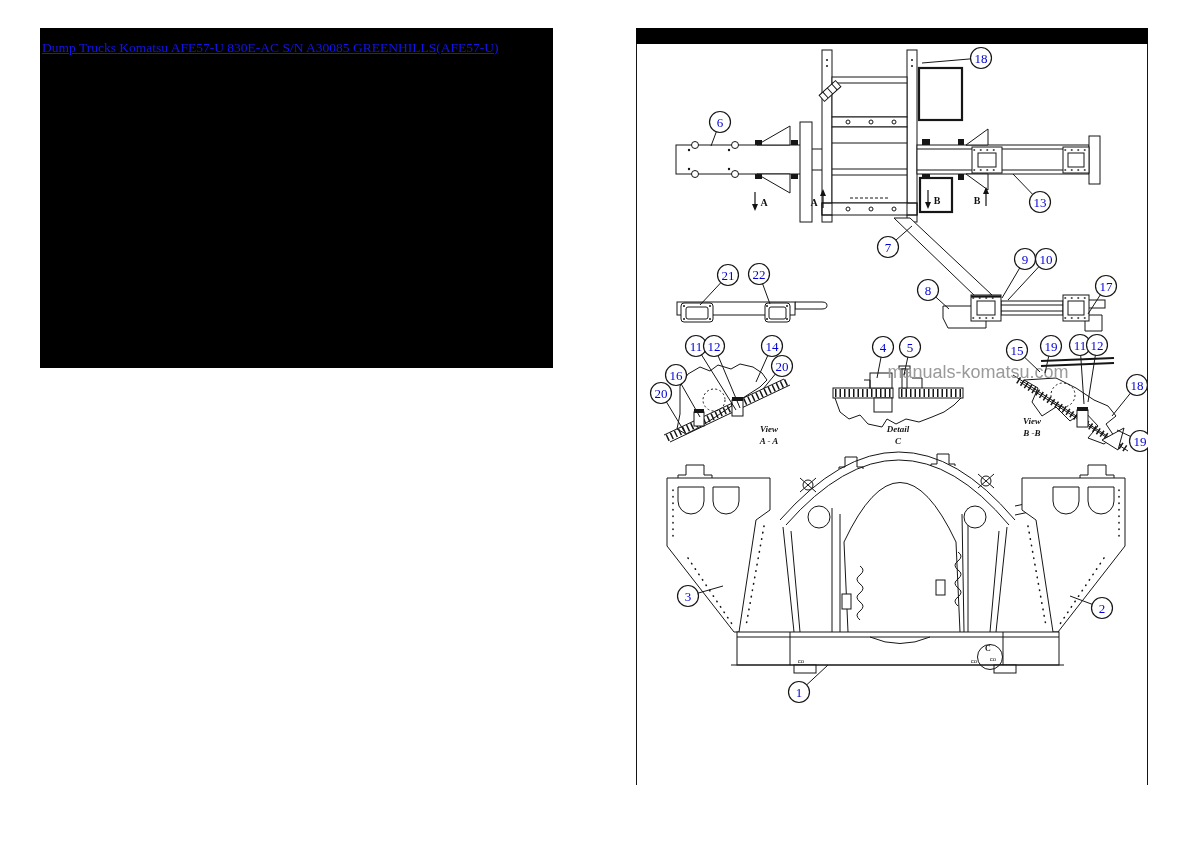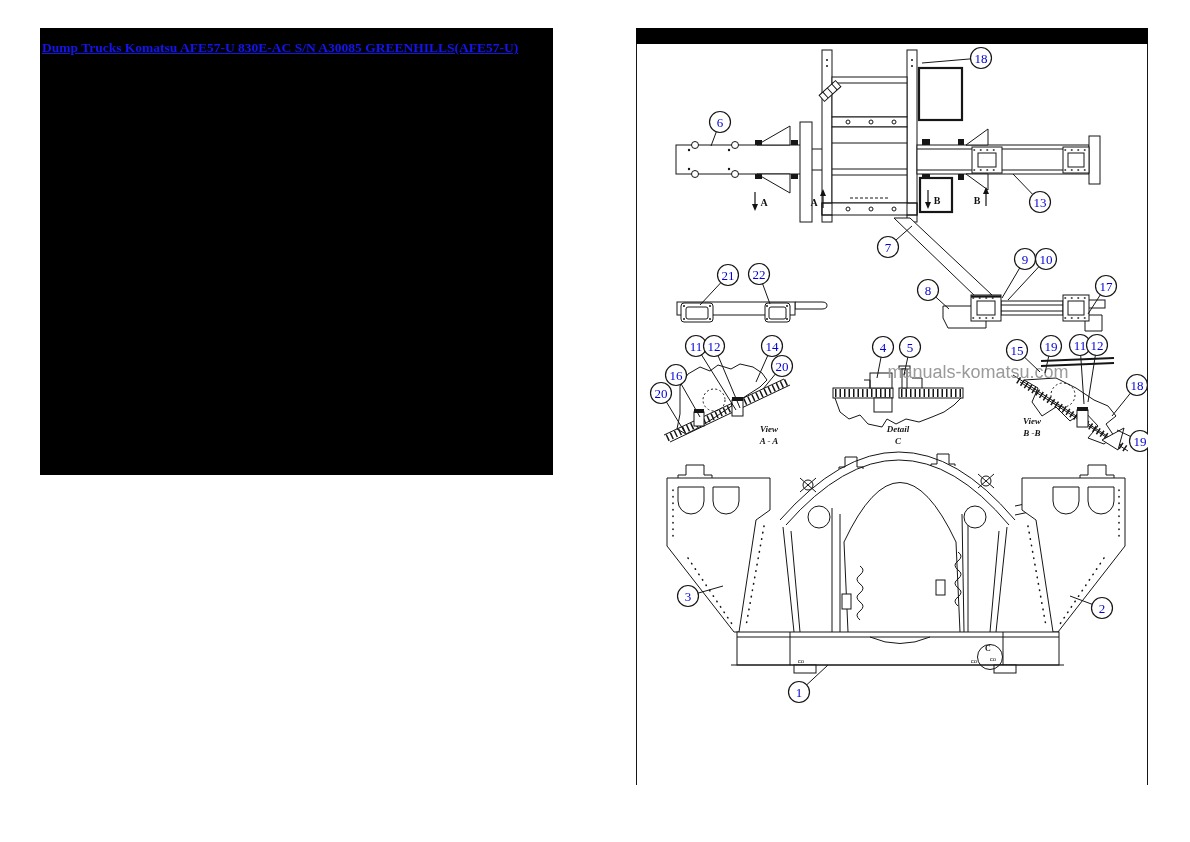--- a/index.html
+++ b/index.html
@@ -1,18 +1,18 @@
 <!DOCTYPE html>
 <html><head>
 <meta charset="utf-8">
 <style>
   html,body{margin:0;padding:0;background:#fff;}
   body{width:1190px;height:842px;position:relative;font-family:"Liberation Sans",sans-serif;overflow:hidden;}
 
-  .left-panel{position:absolute;left:40px;top:28px;width:513px;height:447px;background:#000;font-weight:bold;}
+  .left-panel{position:absolute;left:40px;top:28px;width:513px;height:340px;background:#000;}
   .catalog-link{display:inline-block;margin:13px 0 0 2px;font-family:"Liberation Serif",serif;
                 font-size:13.5px;line-height:14px;color:#1414ee;text-decoration:underline;cursor:pointer;}
 
   .diagram-panel{position:absolute;left:636px;top:28px;width:512px;height:757px;background:#fff;}
   .diagram-panel svg{display:block;}
 
   .ink{stroke:#161616;fill:none;stroke-width:1;}
   .inkf{stroke:#161616;fill:#fff;stroke-width:1;}
   .thick{stroke-width:2.2;}
   .solid{fill:#161616;stroke:none;}

